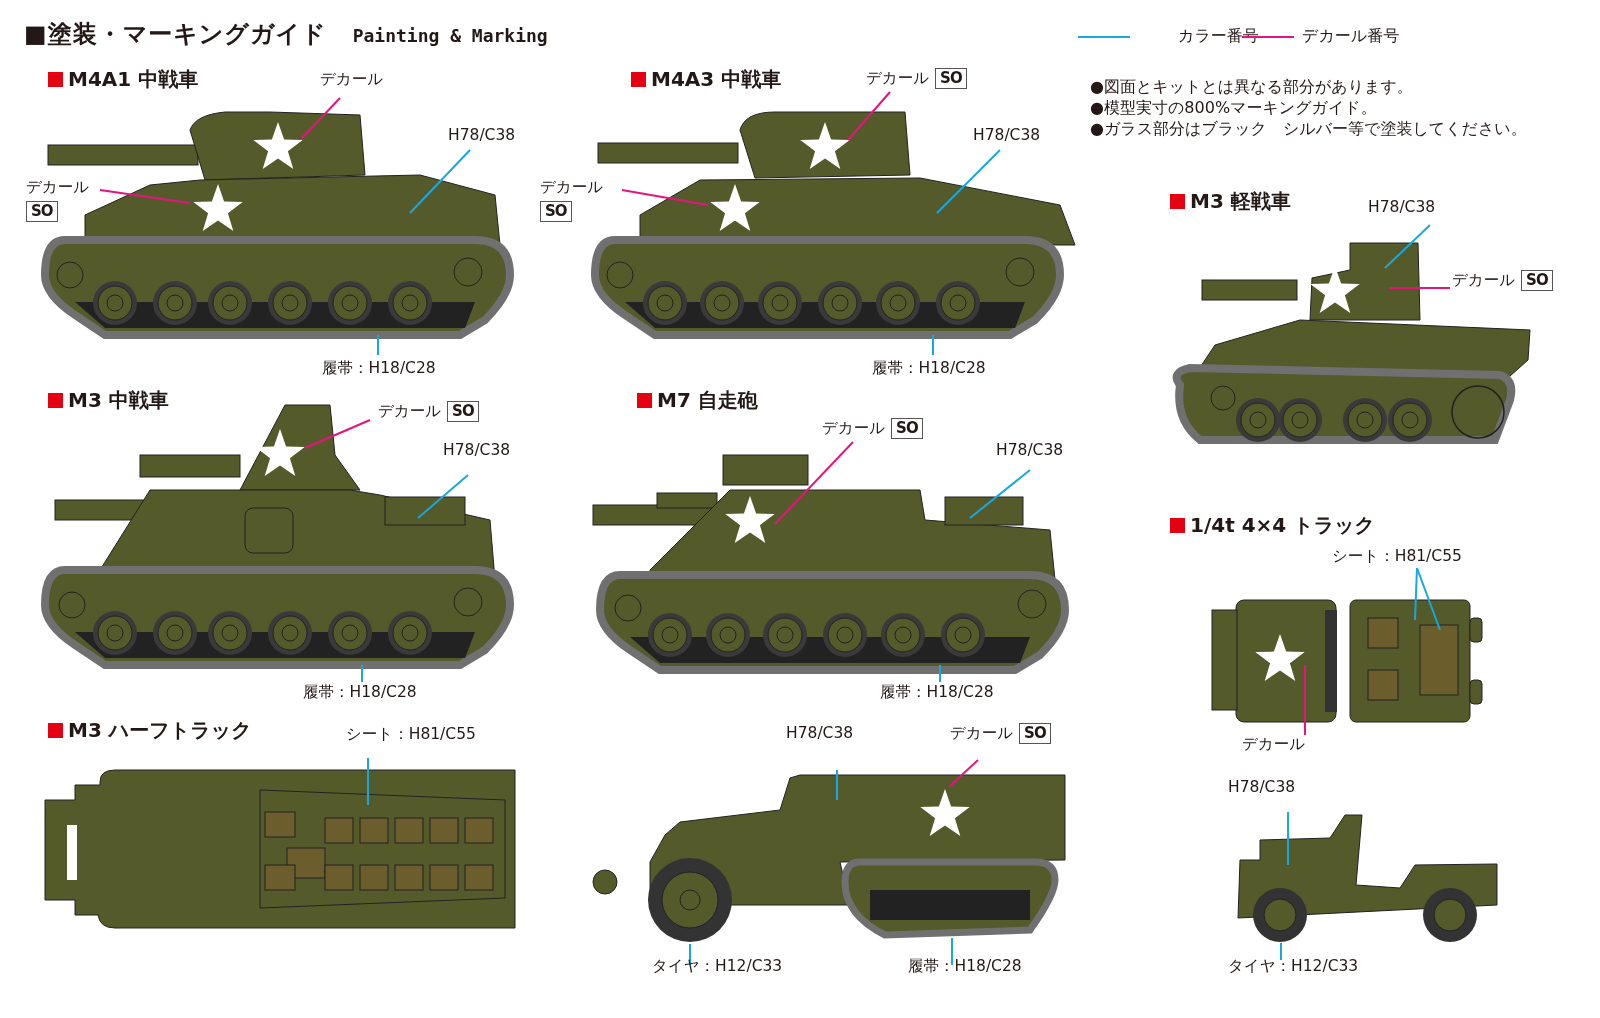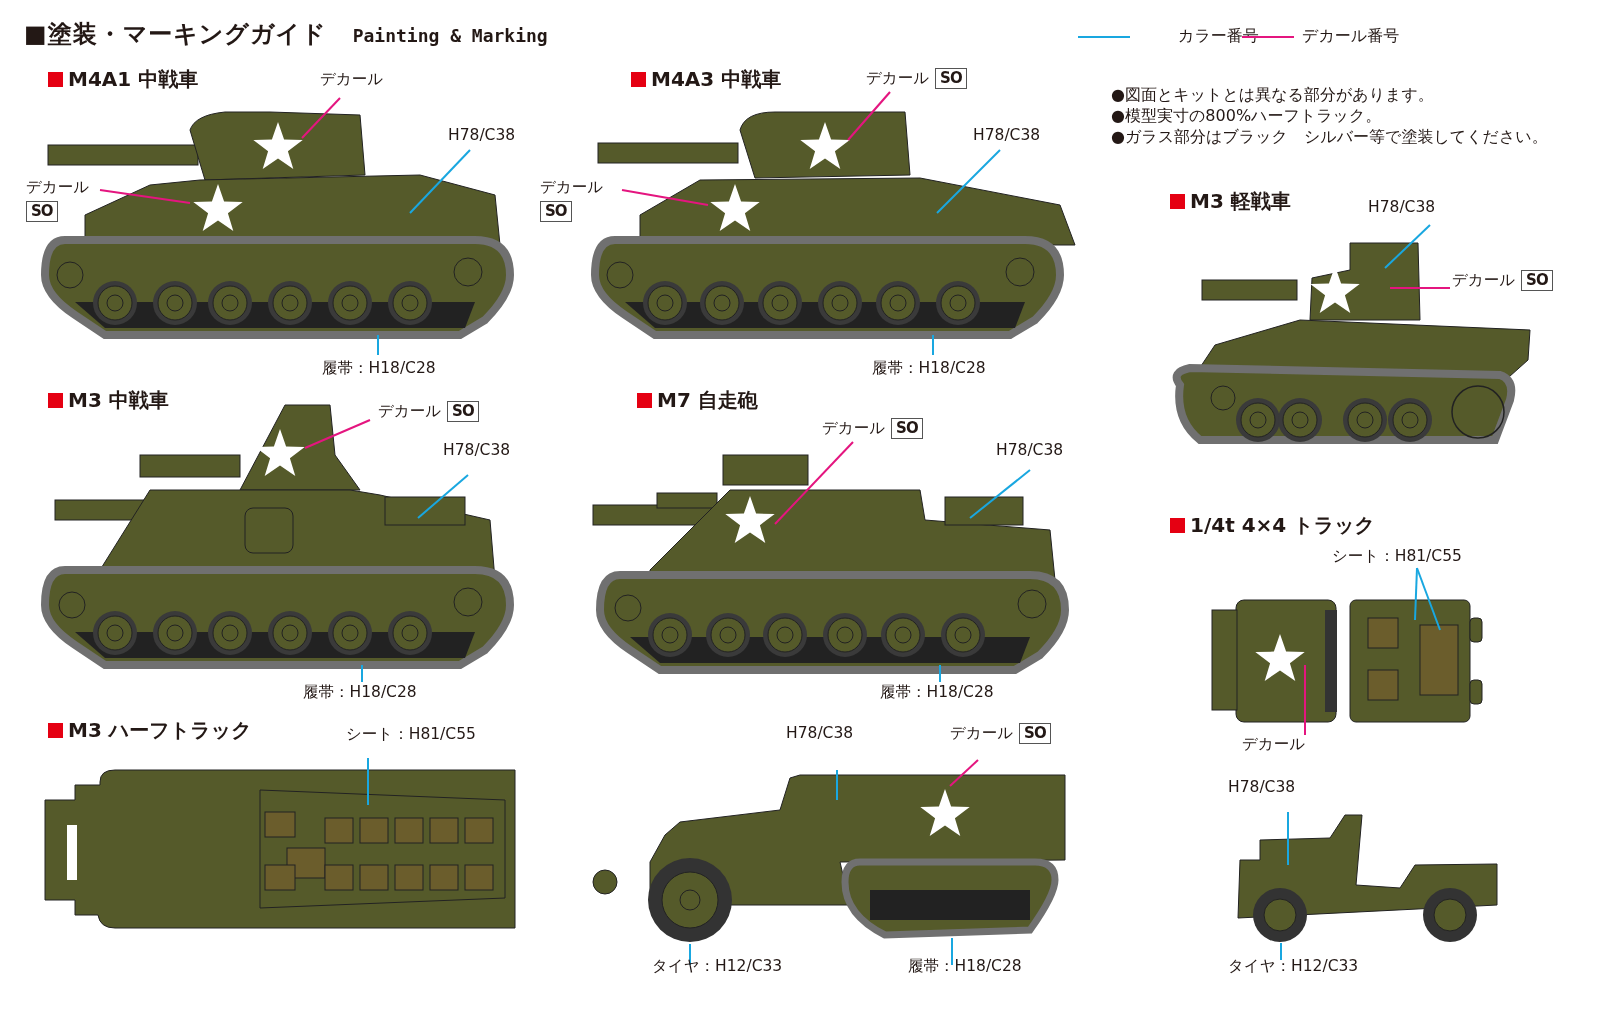--- a/index.html
+++ b/index.html
@@ -2,21 +2,21 @@
 <html><head>
 <meta charset="utf-8">
 <style>
   html,body{margin:0;padding:0;background:#fff;}
   body{width:1600px;height:1018px;position:relative;overflow:hidden;font-family:"DejaVu Sans","Liberation Sans",sans-serif;color:#231815;}
   .abs{position:absolute;}
   .page-title{left:24px;top:18px;font-size:24px;font-weight:bold;letter-spacing:1px;white-space:nowrap;}
   .page-title .en{font-family:"DejaVu Sans Mono","Liberation Mono",monospace;font-size:18px;margin-left:26px;letter-spacing:0;}
   .legend{top:26px;font-size:16px;display:flex;align-items:center;white-space:nowrap;}
   .legend .ln{display:inline-block;width:52px;height:2px;margin-right:8px;}
-  .notes{left:1090px;top:84px;font-size:16px;line-height:21px;white-space:nowrap;margin-left:21px;}
+  .notes{left:1090px;top:76px;font-size:16px;line-height:21px;white-space:nowrap;}
   .sec{font-size:20px;font-weight:bold;white-space:nowrap;display:flex;align-items:center;}
   .sec .sq{display:inline-block;width:15px;height:15px;background:#e50012;margin-right:5px;}
   .lbl{font-size:15.5px;white-space:nowrap;display:flex;align-items:center;}
   .so{display:inline-block;border:1.5px solid #555;font-family:"DejaVu Sans",sans-serif;font-weight:900;font-size:15px;padding:0 4px;line-height:19px;margin-left:6px;letter-spacing:-1px;}
   svg.draw{position:absolute;left:0;top:0;}
 </style>
 </head>
 <body>
 
 <div class="abs page-title">
@@ -27,21 +27,21 @@
   <span class="ln" style="background:#19a7e0"></span>
   <span>カラー番号</span>
 </div>
 <div class="abs legend" style="left:1242px;">
   <span class="ln" style="background:#e4157f"></span>
   <span>デカール番号</span>
 </div>
 
 <div class="abs notes">
   <div>●図面とキットとは異なる部分があります。</div>
-  <div>●模型実寸の800%ハーフトラック。</div>
+  <div>●模型実寸の800%マーキングガイド。</div>
   <div>●ガラス部分はブラック　シルバー等で塗装してください。</div>
 </div>
 
 <svg class="draw" width="1600" height="1018">
   <defs>
     <g id="star">
         <polygon points="0,-26 6.1,-8.4 24.7,-8 9.9,3.2 15.3,21 0,10.5 -15.3,21 -9.9,3.2 -24.7,-8 -6.1,-8.4" fill="#fff"></polygon>
       </g>
     <g id="wheel">
         <circle r="22" fill="#3a3a3a"></circle>

